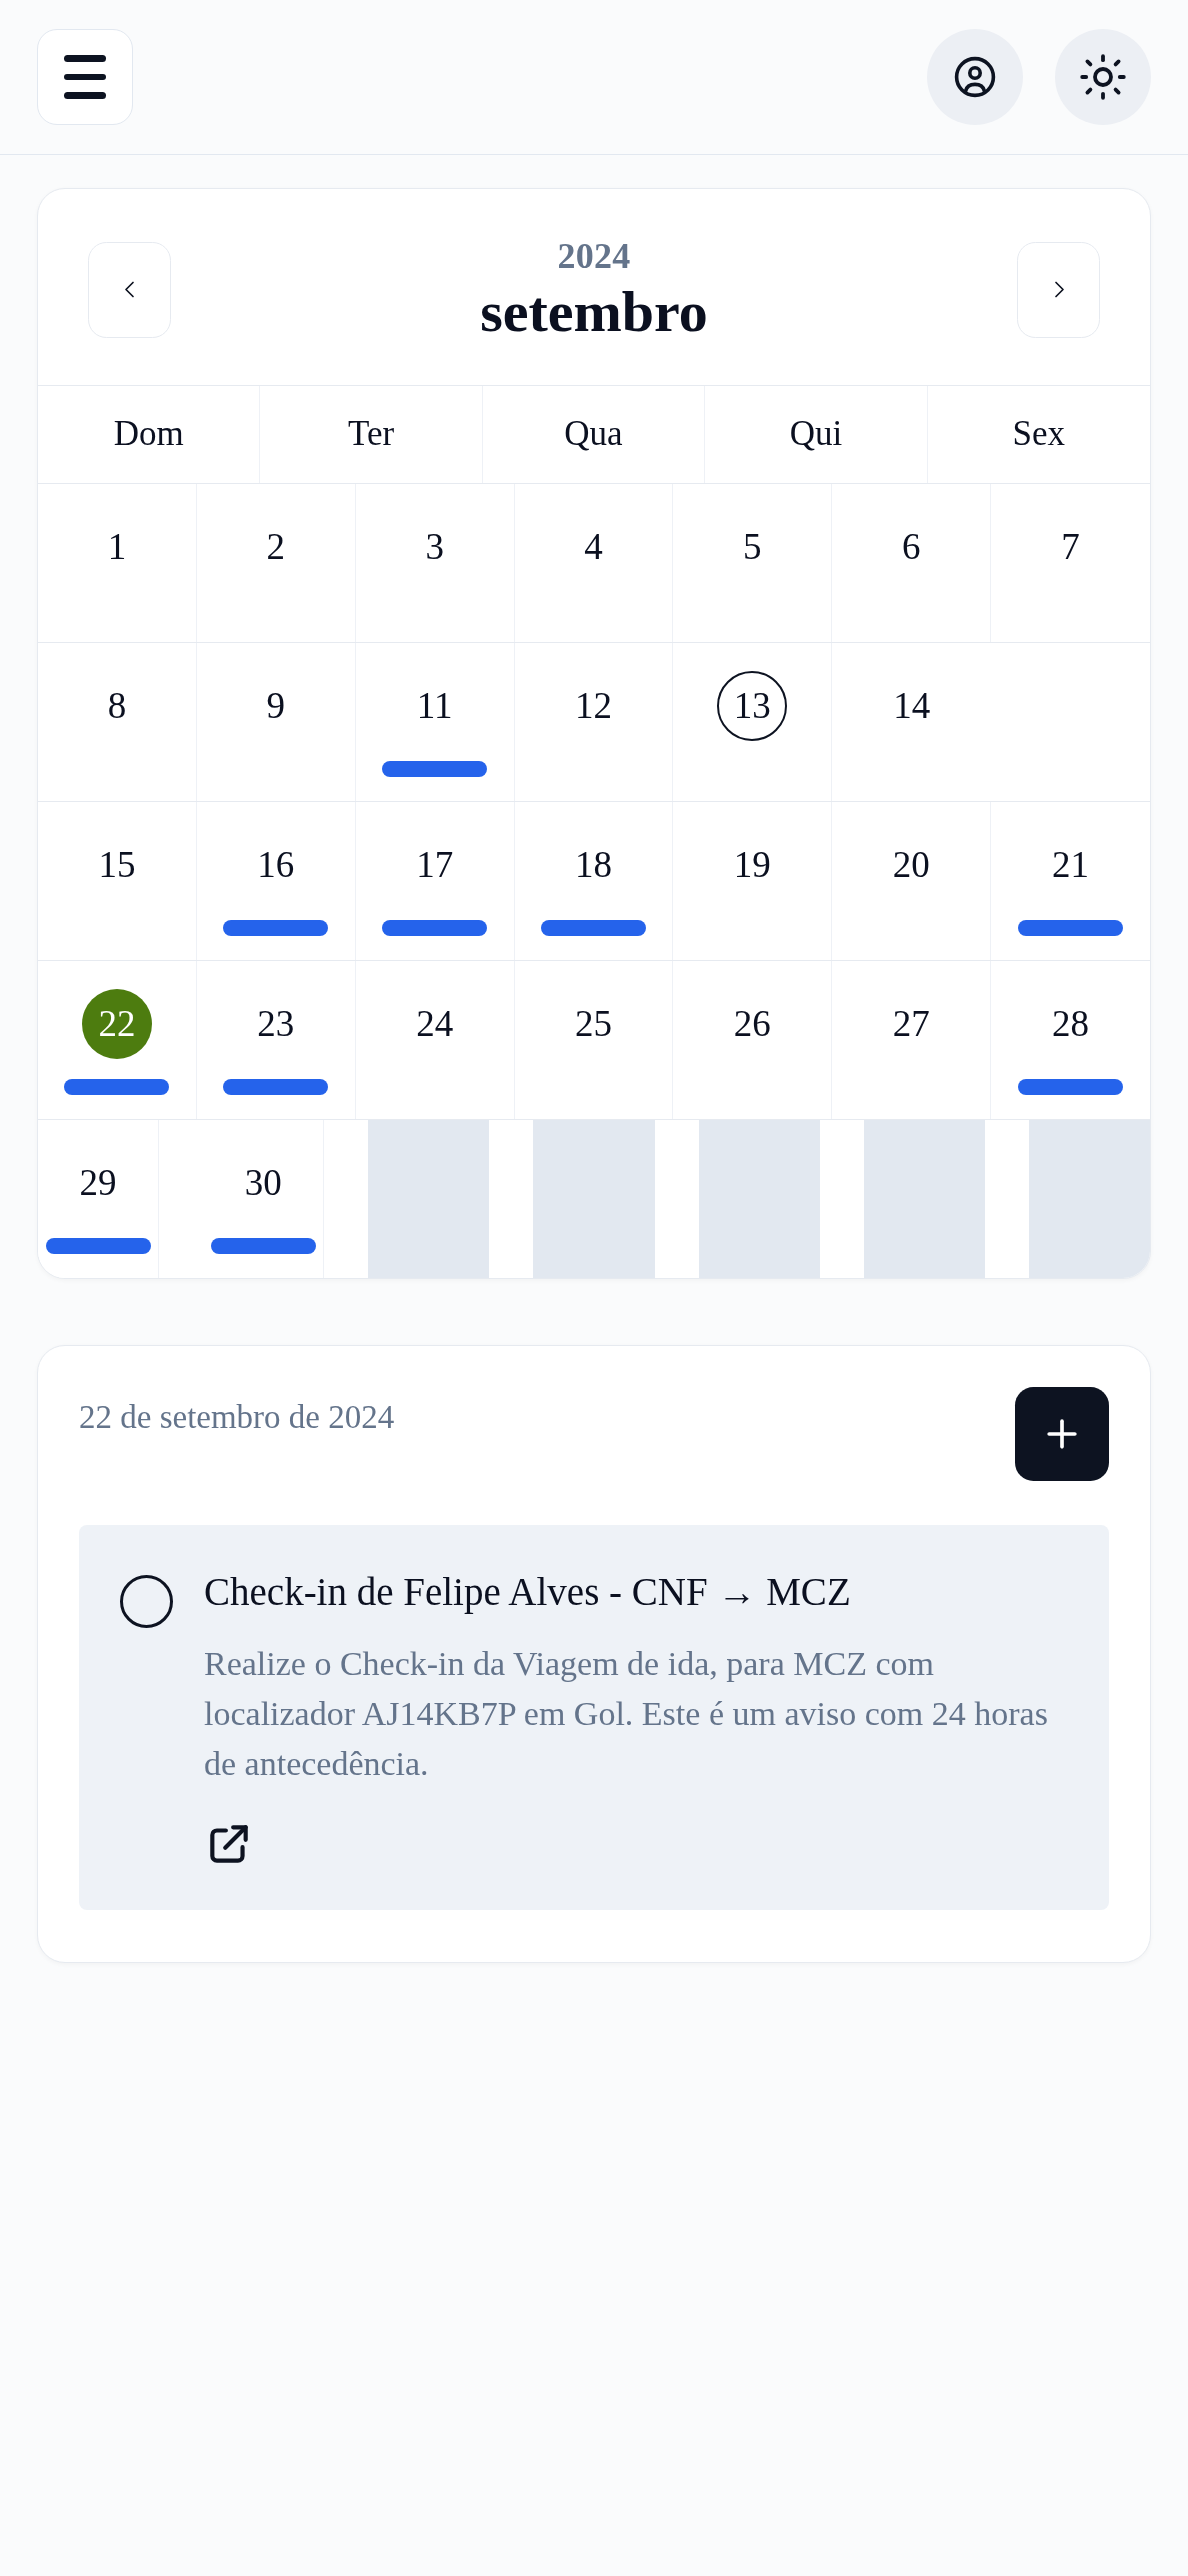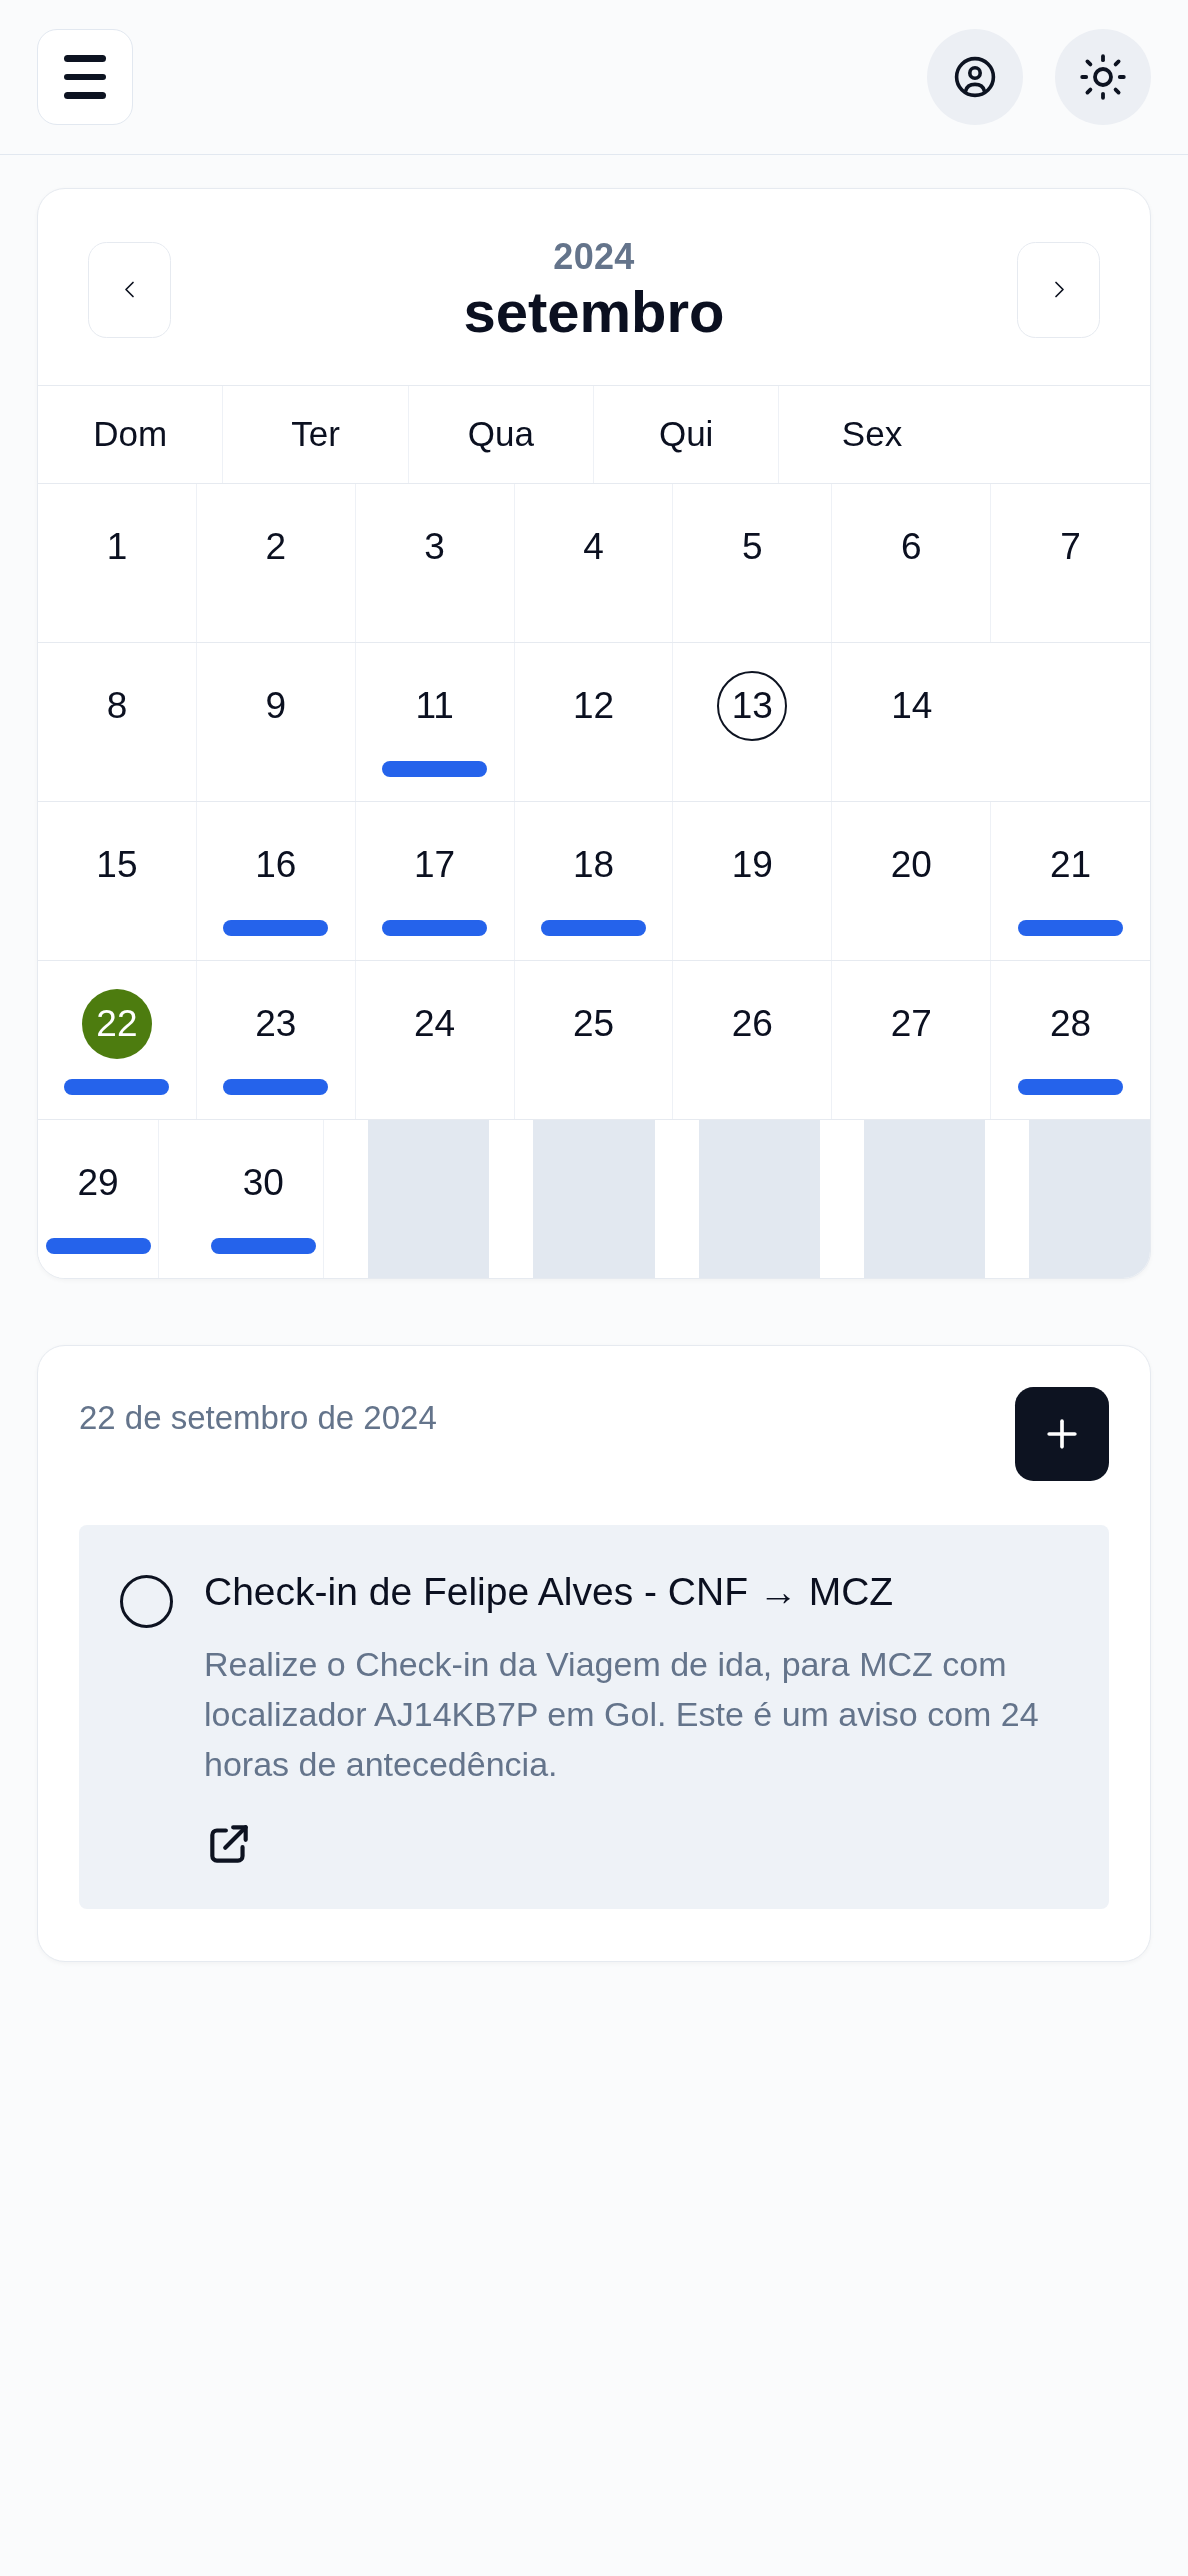--- a/index.html
+++ b/index.html
@@ -70,20 +70,21 @@
   }
   .round-btn svg { display: block; }
 
   
   .card {
     background: #ffffff;
     border: 1.8px solid #e6eaf0;
     border-radius: 28px;
     margin: 0 37px;
     box-shadow: 0 1.8px 4.6px rgba(15, 23, 42, 0.035);
+    font-family: Liberation Serif, serif;
   }
 
   .calendar-card {
     margin-top: 33px;
     padding: 0;
     overflow: hidden;
   }
 
   
   .cal-head {
@@ -125,21 +126,21 @@
   .cal-month {
     font-size: 58px;
     color: #0b1020;
     font-weight: 700;
     line-height: 1.05;
   }
 
   
   .weekdays {
     display: grid;
-    grid-template-columns: repeat(6, 1fr);
+    grid-template-columns: repeat(5, 1fr);
     border-top: 1.8px solid #e6eaf0;
     border-bottom: 1.8px solid #e6eaf0;
   }
   .weekday {
     height: 97px;
     display: flex;
     align-items: center;
     justify-content: center;
     font-size: 35px;
     font-weight: 400;

